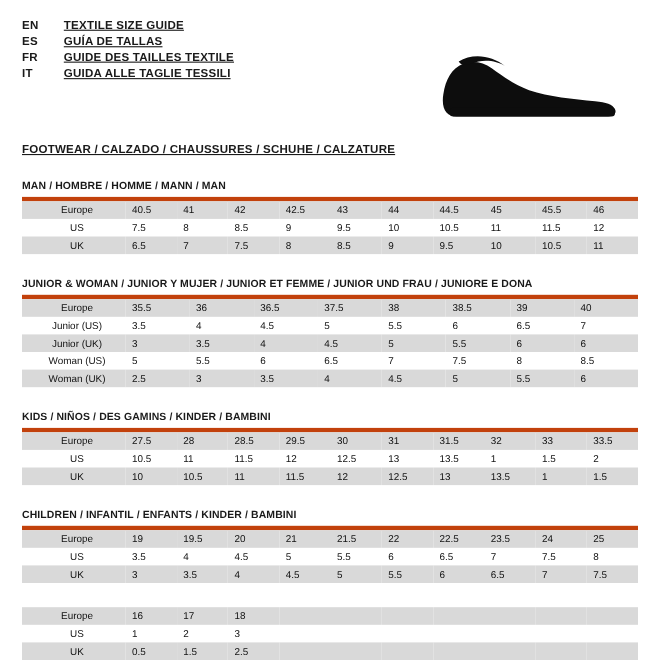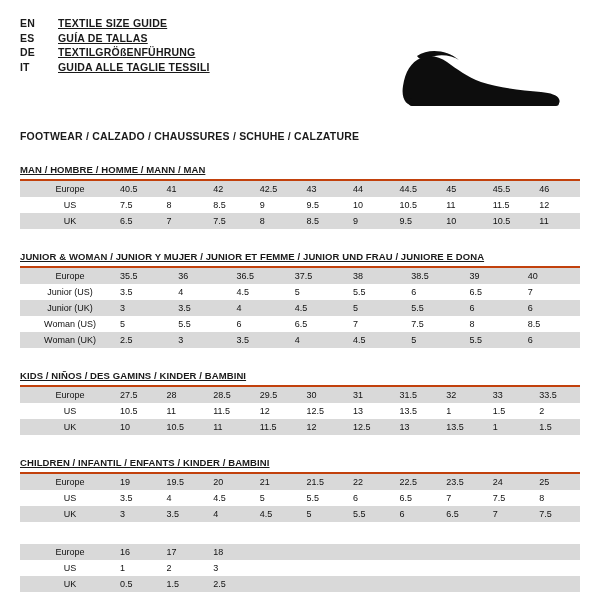--- a/index.html
+++ b/index.html
@@ -58,34 +58,34 @@
     align-items: center;
     justify-content: center;
   }
   .shoe-wrap svg { display: block; }
 
   .section-title {
     font-size: 10.5px;
     font-weight: bold;
     letter-spacing: 0.2px;
     margin-top: 10px;
+    text-decoration: underline;
   }
 
   
   .group {
     margin-top: 22px;
   }
   .group-title {
     font-size: 9.5px;
     font-weight: bold;
     letter-spacing: 0.1px;
     padding-bottom: 4px;
-    border-bottom: 2px solid #c2410c;
+    border-bottom: 4px solid #c2410c;
     margin-bottom: 0;
-    text-decoration: underline;
   }
   table.size {
     border-collapse: collapse;
     font-size: 9px;
     width: 100%;
     table-layout: fixed;
   }
   table.size td {
     padding: 3px 0 3px 6px;
     text-align: left;
@@ -111,22 +111,22 @@
       <tbody>
           <tr>
             <td class="lang-code">EN</td>
             <td class="lang-title">TEXTILE SIZE GUIDE</td>
           </tr>
           <tr>
             <td class="lang-code">ES</td>
             <td class="lang-title">GUÍA DE TALLAS</td>
           </tr>
           <tr>
-            <td class="lang-code">DE</td>
-            <td class="lang-title">TEXTILGRÖßENFÜHRUNG</td>
+            <td class="lang-code">FR</td>
+            <td class="lang-title">GUIDE DES TAILLES TEXTILE</td>
           </tr>
           <tr>
             <td class="lang-code">IT</td>
             <td class="lang-title">GUIDA ALLE TAGLIE TESSILI</td>
           </tr>
         </tbody>
     </table>
 
     <div class="shoe-wrap">
       <svg width="170" height="70" viewBox="0 0 170 70" aria-hidden="true">

